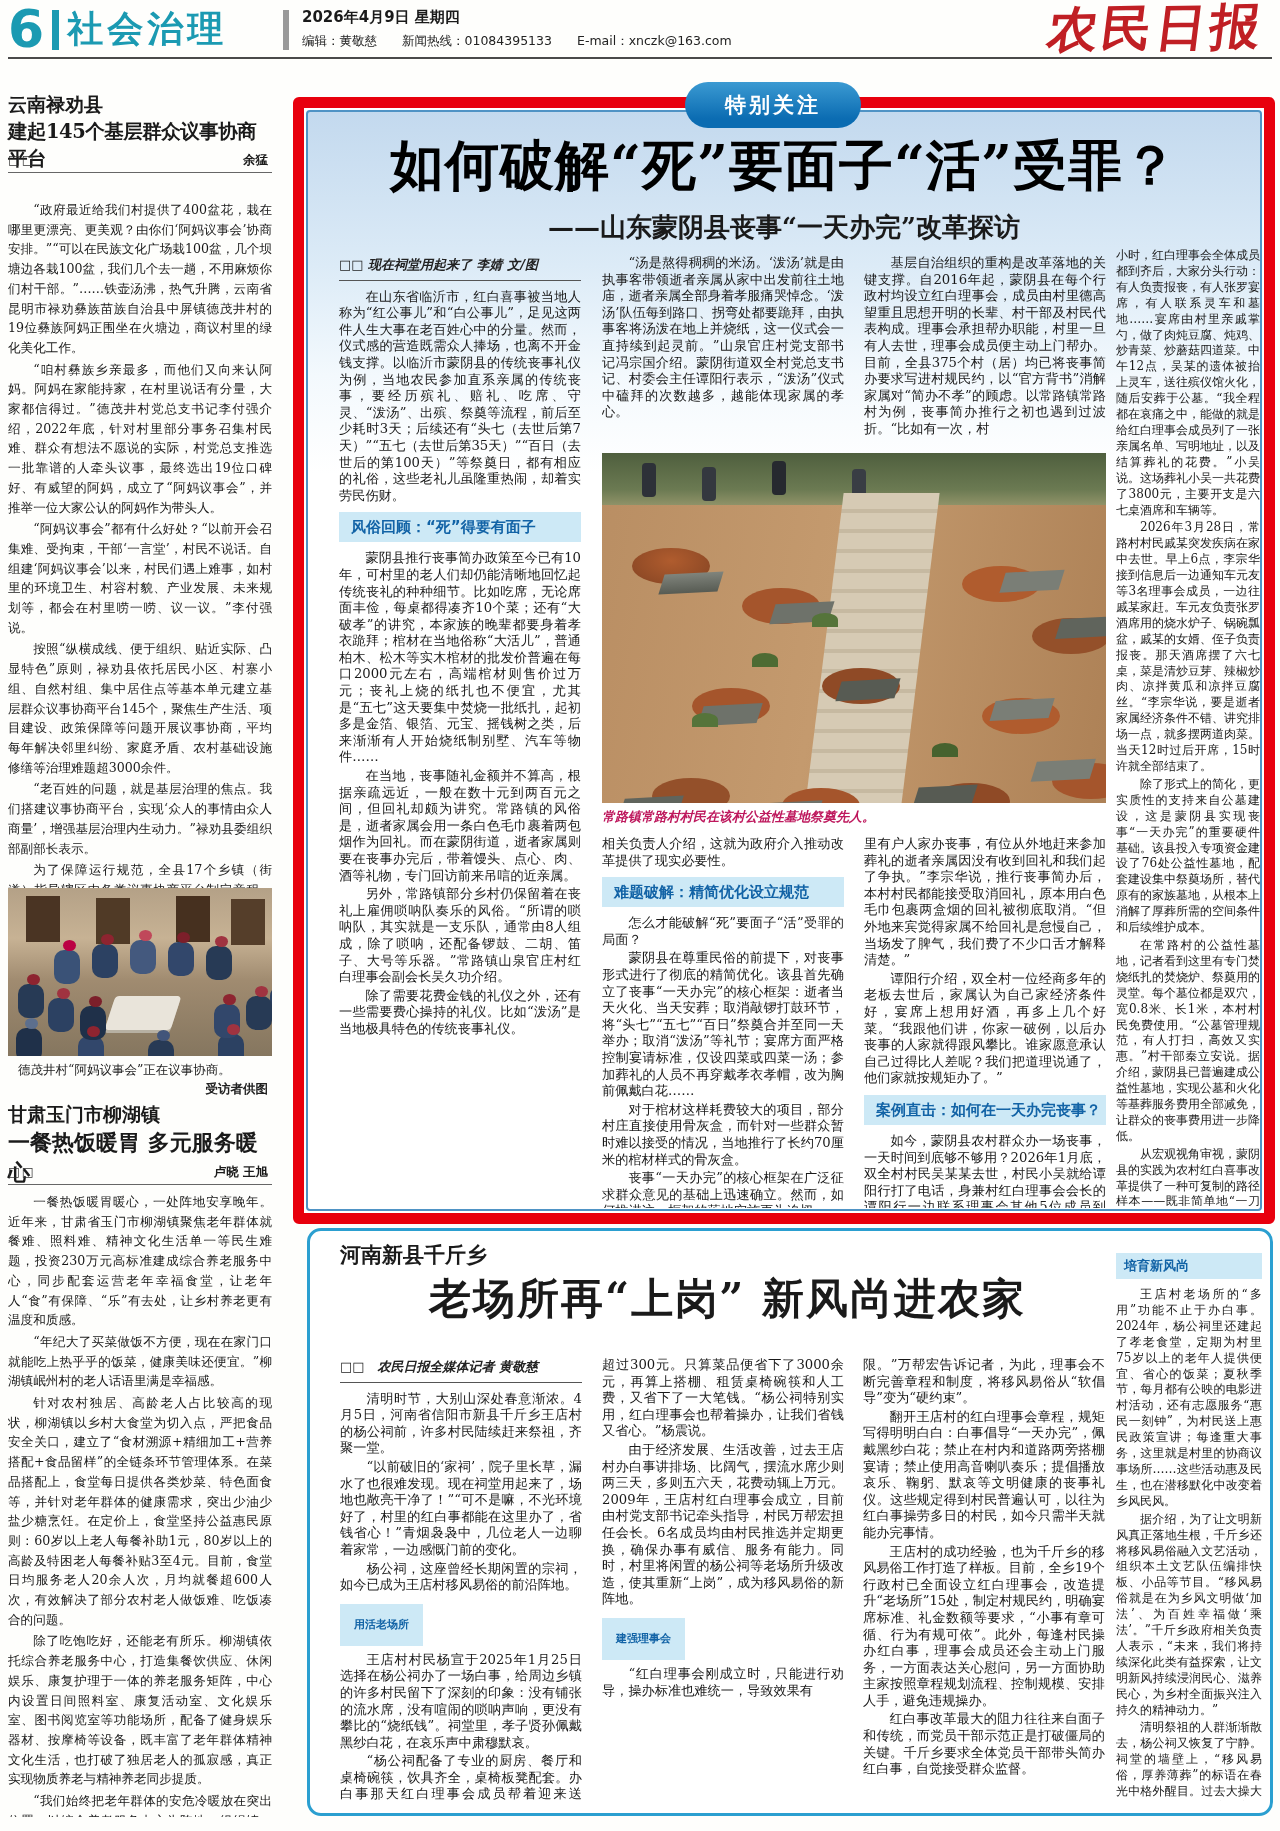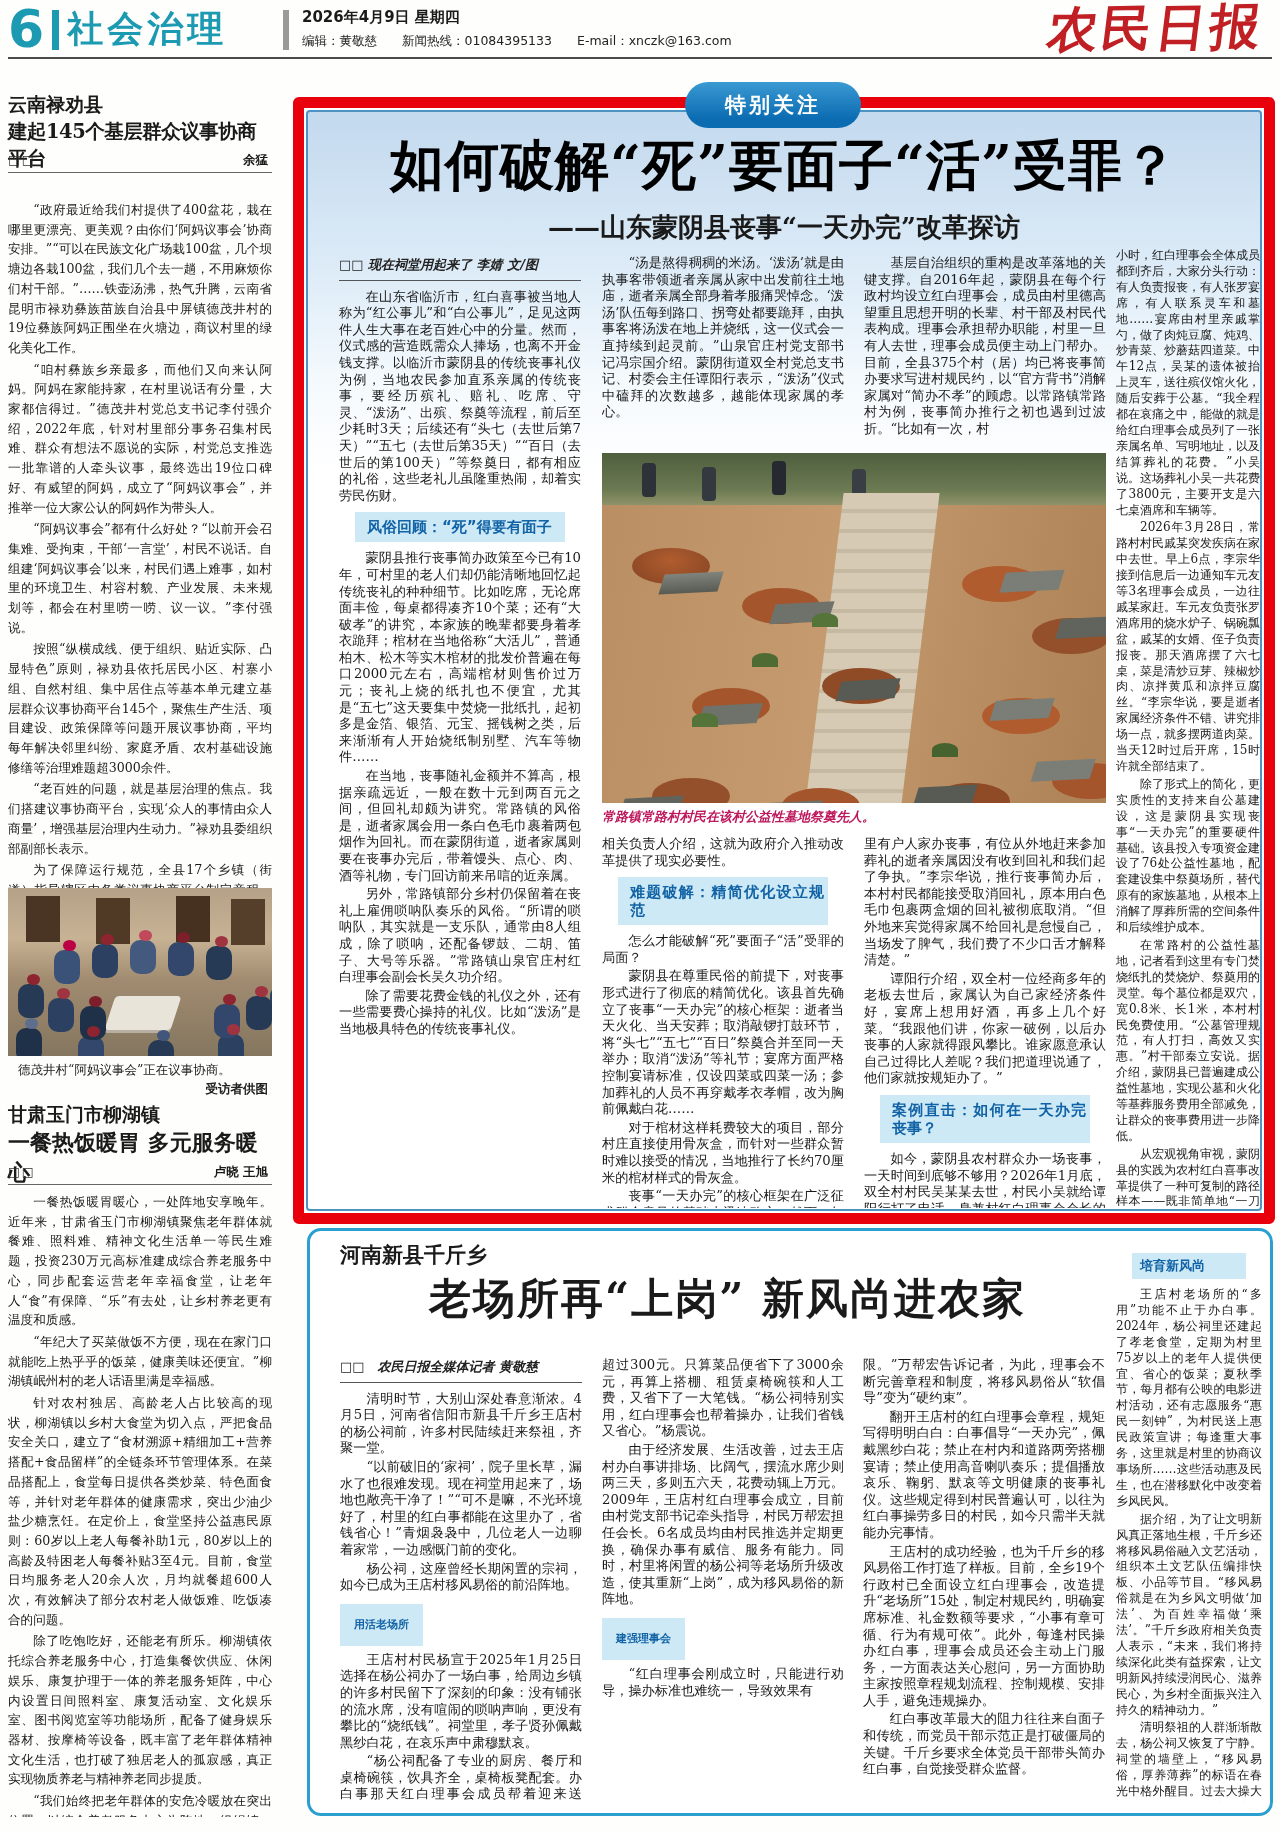--- a/index.html
+++ b/index.html
@@ -19,21 +19,21 @@
   #hdr-rule{position:absolute;left:8px;top:57px;width:1264px;height:2px;background:#4a4a4a;}
   
   .col{position:absolute;text-align:justify;overflow:hidden;font-size:13.2px;line-height:16.6px;color:#191919;}
   .col p{margin:0 0 2px 0;text-indent:2em;}
   .col p.cont{text-indent:0;}
   .narrow{font-size:12px;line-height:15.9px;}
   .leftbody{font-size:12.6px;line-height:19.7px;}
   .byline{font-style:italic;font-size:13px;border-bottom:1.5px solid #555;padding:2px 0 6px 0;margin-bottom:8px;
           text-indent:0!important;font-weight:bold;color:#222;}
   .band{background:#cde9f6;color:#1263a6;font-weight:bold;font-size:15px;line-height:18px;
-        font-family:"DejaVu Sans","Liberation Sans",sans-serif;padding:6px 4px 6px 12px;margin:8px 16px;text-indent:0;}
+        font-family:"DejaVu Sans","Liberation Sans",sans-serif;padding:6px 4px 6px 12px;margin:8px 0;text-indent:0;}
   .band.sm{display:inline-block;font-size:11px;padding:12px 14px;margin:8px 0 6px 0;}
   .band.xs{font-size:13px;padding:4px 2px 4px 8px;}
   
   .kicker{position:absolute;font-weight:900;font-size:19px;}
   .lhead{position:absolute;font-weight:800;font-size:19.5px;letter-spacing:-0.5px;}
   .lhead2{position:absolute;font-weight:600;font-size:22px;}
   .lbyline{position:absolute;width:264px;border-bottom:1.5px solid #666;font-size:12.5px;height:22px;}
   .lbyline .sq{position:absolute;left:0;top:2px;letter-spacing:2px;color:#333;}
   .lbyline .au{position:absolute;right:4px;top:2px;font-weight:bold;}
   .caption{position:absolute;font-size:12.5px;line-height:19px;color:#222;}

